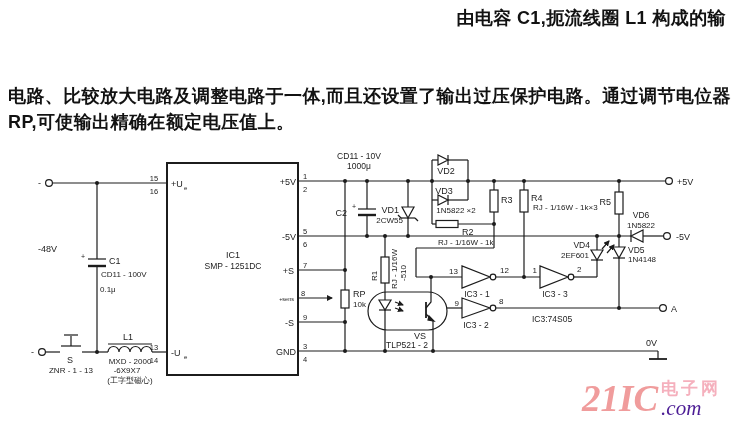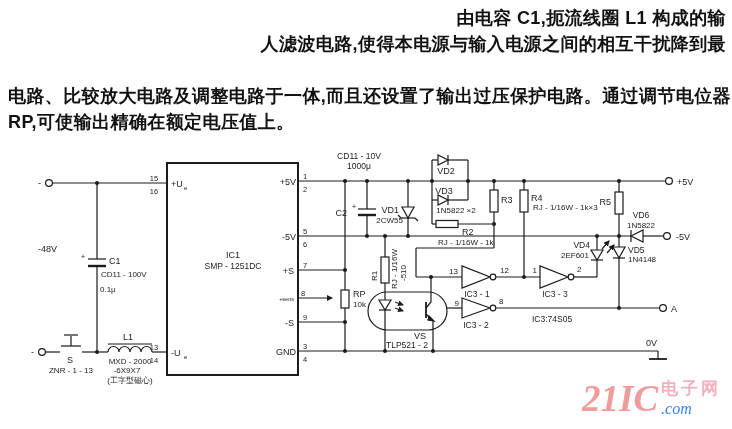--- a/index.html
+++ b/index.html
@@ -9,29 +9,28 @@
              letter-spacing:0.4px;white-space:nowrap;}
   .pl-r{right:6px;text-align:right;}
   .pl-l{left:8px;}
   svg text{font-family:"Liberation Sans","DejaVu Sans",sans-serif;}
   .watermark{position:absolute;left:582px;top:379px;display:flex;align-items:center;}
   .wm-big{font-family:"Liberation Serif","DejaVu Serif",serif;font-style:italic;
           font-weight:bold;font-size:37px;line-height:40px;color:#f09c9c;letter-spacing:0px;}
   .wm-col{display:flex;flex-direction:column;margin-left:3px;}
   .wm-cn{font-size:17px;font-weight:bold;color:#f5b0bd;letter-spacing:3px;line-height:18px;}
   .wm-com{font-family:"Liberation Serif","DejaVu Serif",serif;font-style:italic;
-          font-size:16px;color:#3b82f6;line-height:21px;}
+          font-size:21px;color:#4c1d95;line-height:21px;}
 </style>
 </head>
 <body>
 
 <div class="page">
 
   <div class="para-line pl-r" style="top:6px">由电容 C1,扼流线圈 L1 构成的输</div>
-  <div class="para-line pl-r" style="top:32px">人滤波电路,使得本电源与输入电源之间的相互干扰降到最</div>
   <div class="para-line pl-l" style="top:110px">RP,可使输出精确在额定电压值上。</div>
   <div class="para-line pl-l" style="top:84px">电路、比较放大电路及调整电路于一体,而且还设置了输出过压保护电路。通过调节电位器</div>
 
   <svg width="732" height="429" style="position:absolute;left:0;top:0">
     <defs>
       <marker id="ah" markerWidth="7" markerHeight="7" refX="5" refY="3" orient="auto" markerUnits="userSpaceOnUse">
         <path d="M0,0 L6,3 L0,6 z" fill="#1c1c1c"></path>
       </marker>
     </defs>
 

